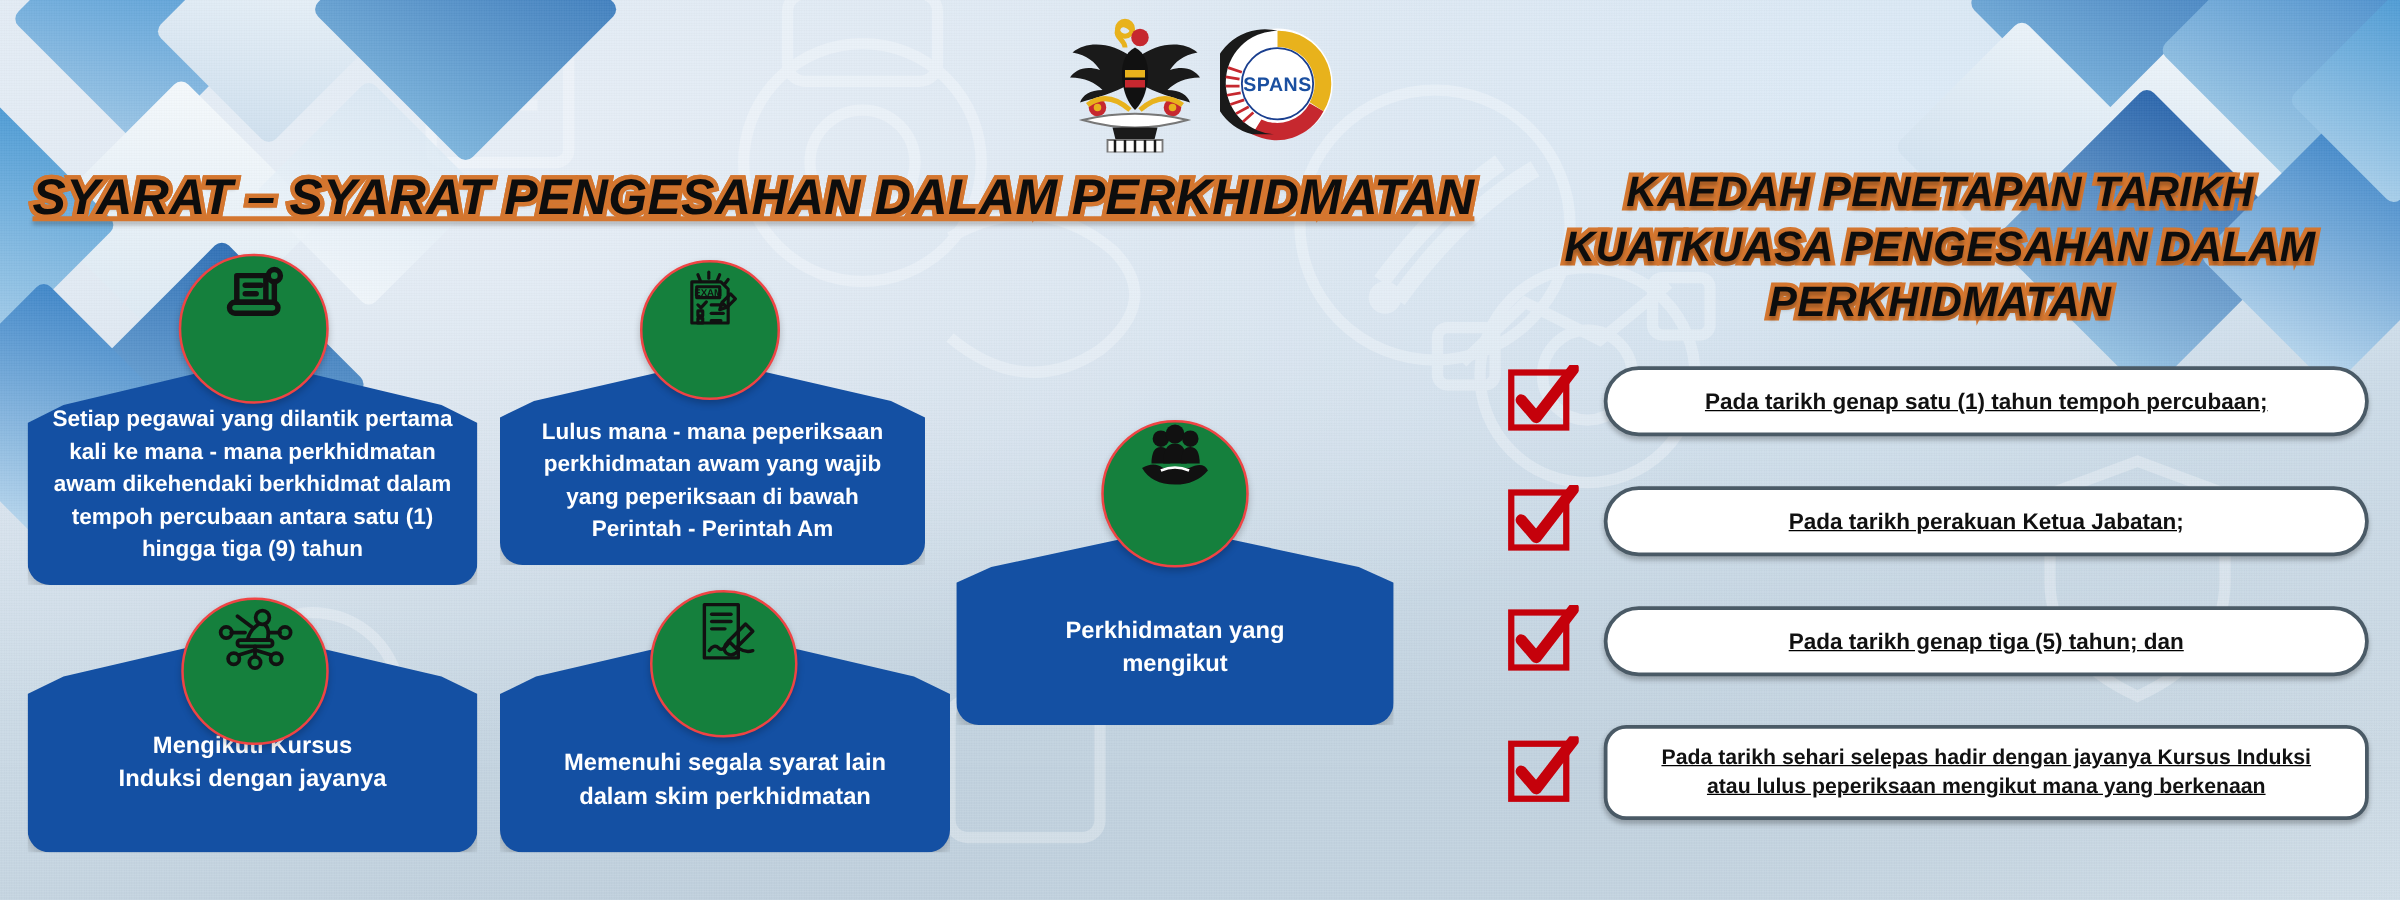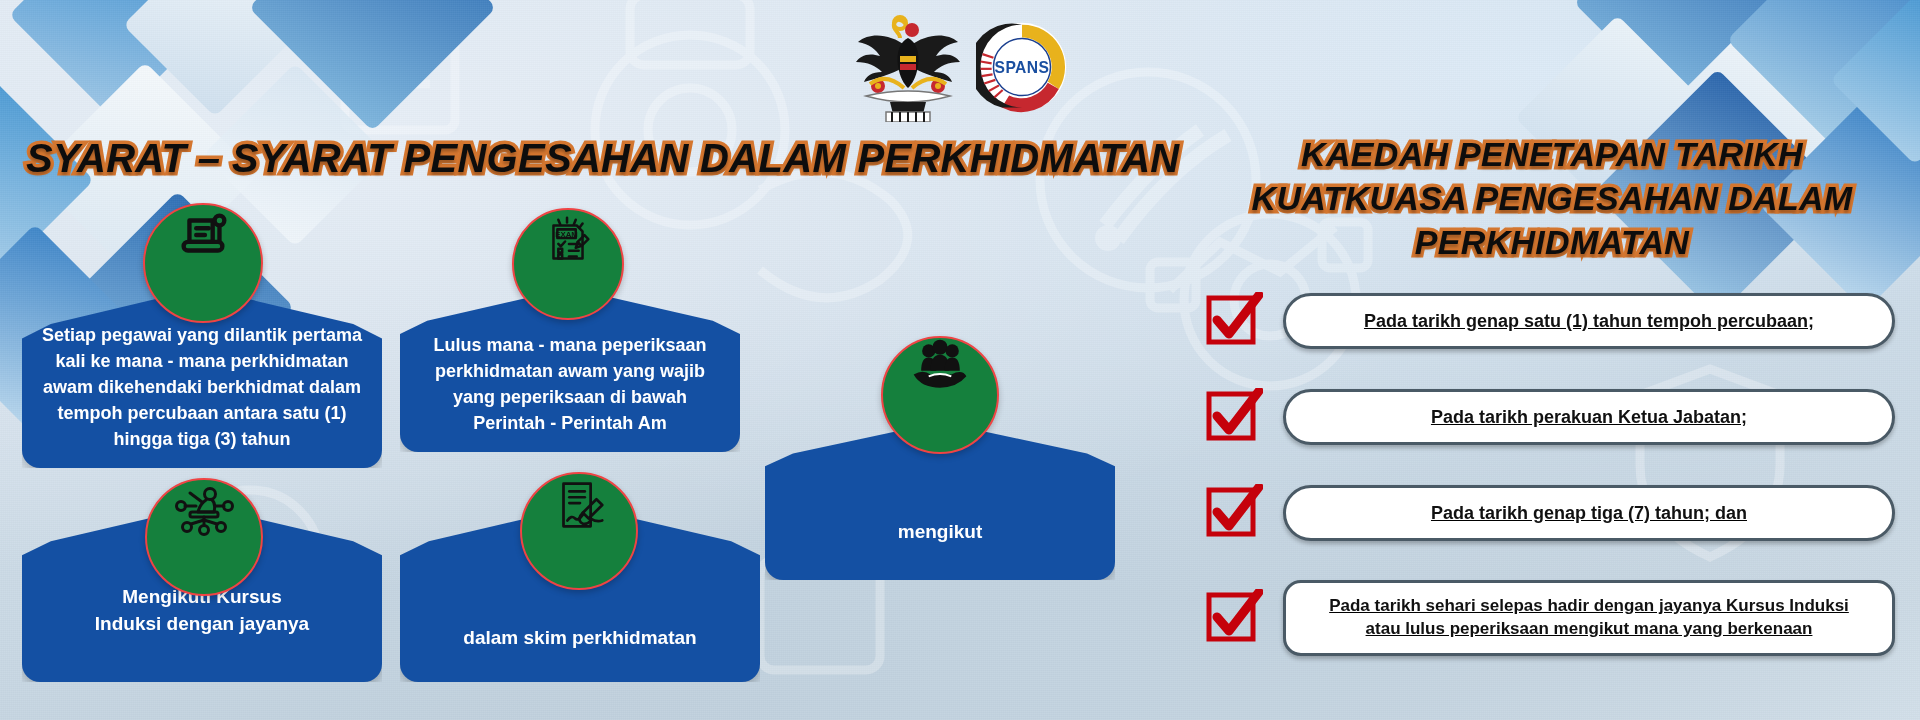--- a/index.html
+++ b/index.html
@@ -34,21 +34,21 @@
   
   .title{
     position:absolute; z-index:6;
     font-weight:bold; font-style:italic;
     color:#0d0d0d;
     letter-spacing:.3px;
     -webkit-text-stroke:7px #d4762f;
     paint-order:stroke fill;
     text-shadow:0 3px 3px rgba(0,0,0,.25);
   }
-  #title-left{ left:26px; top:136px; font-size:40px; }
+  #title-left{ left:26px; top:136px; font-size:40px;text-decoration:underline; }
   #title-right{ left:1222px; top:132px; width:660px; text-align:center;
                 font-size:34px; line-height:1.30; }
 
   
   .card{
     position:absolute; z-index:3;
     background:#1450a3;
     color:#fff;
     text-align:center;
     font-weight:bold;
@@ -208,21 +208,21 @@
 
 <div class="title" id="title-left">SYARAT – SYARAT PENGESAHAN DALAM PERKHIDMATAN</div>
 <div class="title" id="title-right">KAEDAH PENETAPAN TARIKH KUATKUASA PENGESAHAN DALAM PERKHIDMATAN</div>
 
 <div class="card" style="left:22px; top:288px; width:360px; height:180px; font-size:18px;">
   <div class="txt">
     <div>Setiap pegawai yang dilantik pertama</div>
     <div>kali ke mana - mana perkhidmatan</div>
     <div>awam dikehendaki berkhidmat dalam</div>
     <div>tempoh percubaan antara satu (1)</div>
-    <div>hingga tiga (3) tahun</div>
+    <div>hingga tiga (9) tahun</div>
   </div>
 </div>
 <div class="bubble" style="left:143px; top:203px; width:120px; height:120px;">
   <svg width="62" height="62" viewBox="0 0 64 64">
     <g fill="none" stroke="#111" stroke-width="4.5" stroke-linecap="round" stroke-linejoin="round">
       <path d="M18 16 h24 v22 h-24 z"></path>
       <line x1="25" y1="24" x2="38" y2="24"></line>
       <line x1="25" y1="31" x2="34" y2="31"></line>
       <circle cx="49" cy="16" r="5"></circle>
       <line x1="49" y1="22" x2="49" y2="38"></line>
@@ -256,20 +256,21 @@
       <line x1="22" y1="10" x2="24" y2="15"></line>
       <line x1="31" y1="8" x2="31" y2="13"></line>
       <line x1="40" y1="10" x2="38" y2="15"></line>
       <line x1="47" y1="14" x2="44" y2="18"></line>
     </g>
   </svg>
 </div>
 
 <div class="card" style="left:765px; top:422px; width:350px; height:158px; font-size:19px;">
   <div class="txt" style="padding-bottom:34px;">
+    <div>Perkhidmatan yang</div>
     <div>mengikut</div>
   </div>
 </div>
 <div class="bubble" style="left:881px; top:336px; width:118px; height:118px;">
   <svg width="64" height="56" viewBox="0 0 68 58">
     <g fill="#111">
       <circle cx="22" cy="13" r="7"></circle>
         <circle cx="34" cy="9" r="8"></circle>
         <circle cx="47" cy="13" r="7"></circle>
       <path d="M14 34 q0 -14 8 -14 q8 0 8 14 z"></path>
@@ -303,20 +304,21 @@
       <circle cx="56" cy="26" r="4.5"></circle>
       <circle cx="15" cy="47" r="4.5"></circle>
       <circle cx="49" cy="47" r="4.5"></circle>
       <circle cx="32" cy="50" r="4.5"></circle>
     </g>
   </svg>
 </div>
 
 <div class="card" style="left:400px; top:506px; width:360px; height:176px; font-size:19px;">
   <div class="txt" style="padding-bottom:30px;">
+    <div>Memenuhi segala syarat lain</div>
     <div>dalam skim perkhidmatan</div>
   </div>
 </div>
 <div class="bubble" style="left:520px; top:472px; width:118px; height:118px;">
   <svg width="62" height="62" viewBox="0 0 64 64">
     <g fill="none" stroke="#111" stroke-width="2.8" stroke-linecap="round" stroke-linejoin="round">
       <path d="M16 10 h28 v44 h-28 z"></path>
       <line x1="22" y1="18" x2="38" y2="18"></line>
       <line x1="22" y1="24" x2="38" y2="24"></line>
       <line x1="22" y1="30" x2="33" y2="30"></line>
@@ -353,21 +355,21 @@
 </div>
 
 <div class="checkrow" style="left:1205px; top:484px; width:690px; gap:20px;">
   <div class="checkbox">
     <svg width="58" height="58" viewBox="0 0 58 58">
       <rect x="4" y="6" width="44" height="44" fill="none" stroke="#c5010b" stroke-width="5"></rect>
       <path d="M12 28 L24 42 L54 3" fill="none" stroke="#c5010b" stroke-width="9" stroke-linecap="round" stroke-linejoin="round"></path>
     </svg>
   </div>
   <div class="pill" style="flex:1; height:56px; font-size:18px;">
-    <span>Pada tarikh genap tiga (7) tahun; dan</span>
+    <span>Pada tarikh genap tiga (5) tahun; dan</span>
   </div>
 </div>
 
 <div class="checkrow" style="left:1205px; top:580px; width:690px; gap:20px;">
   <div class="checkbox">
     <svg width="58" height="58" viewBox="0 0 58 58">
       <rect x="4" y="6" width="44" height="44" fill="none" stroke="#c5010b" stroke-width="5"></rect>
       <path d="M12 28 L24 42 L54 3" fill="none" stroke="#c5010b" stroke-width="9" stroke-linecap="round" stroke-linejoin="round"></path>
     </svg>
   </div>

